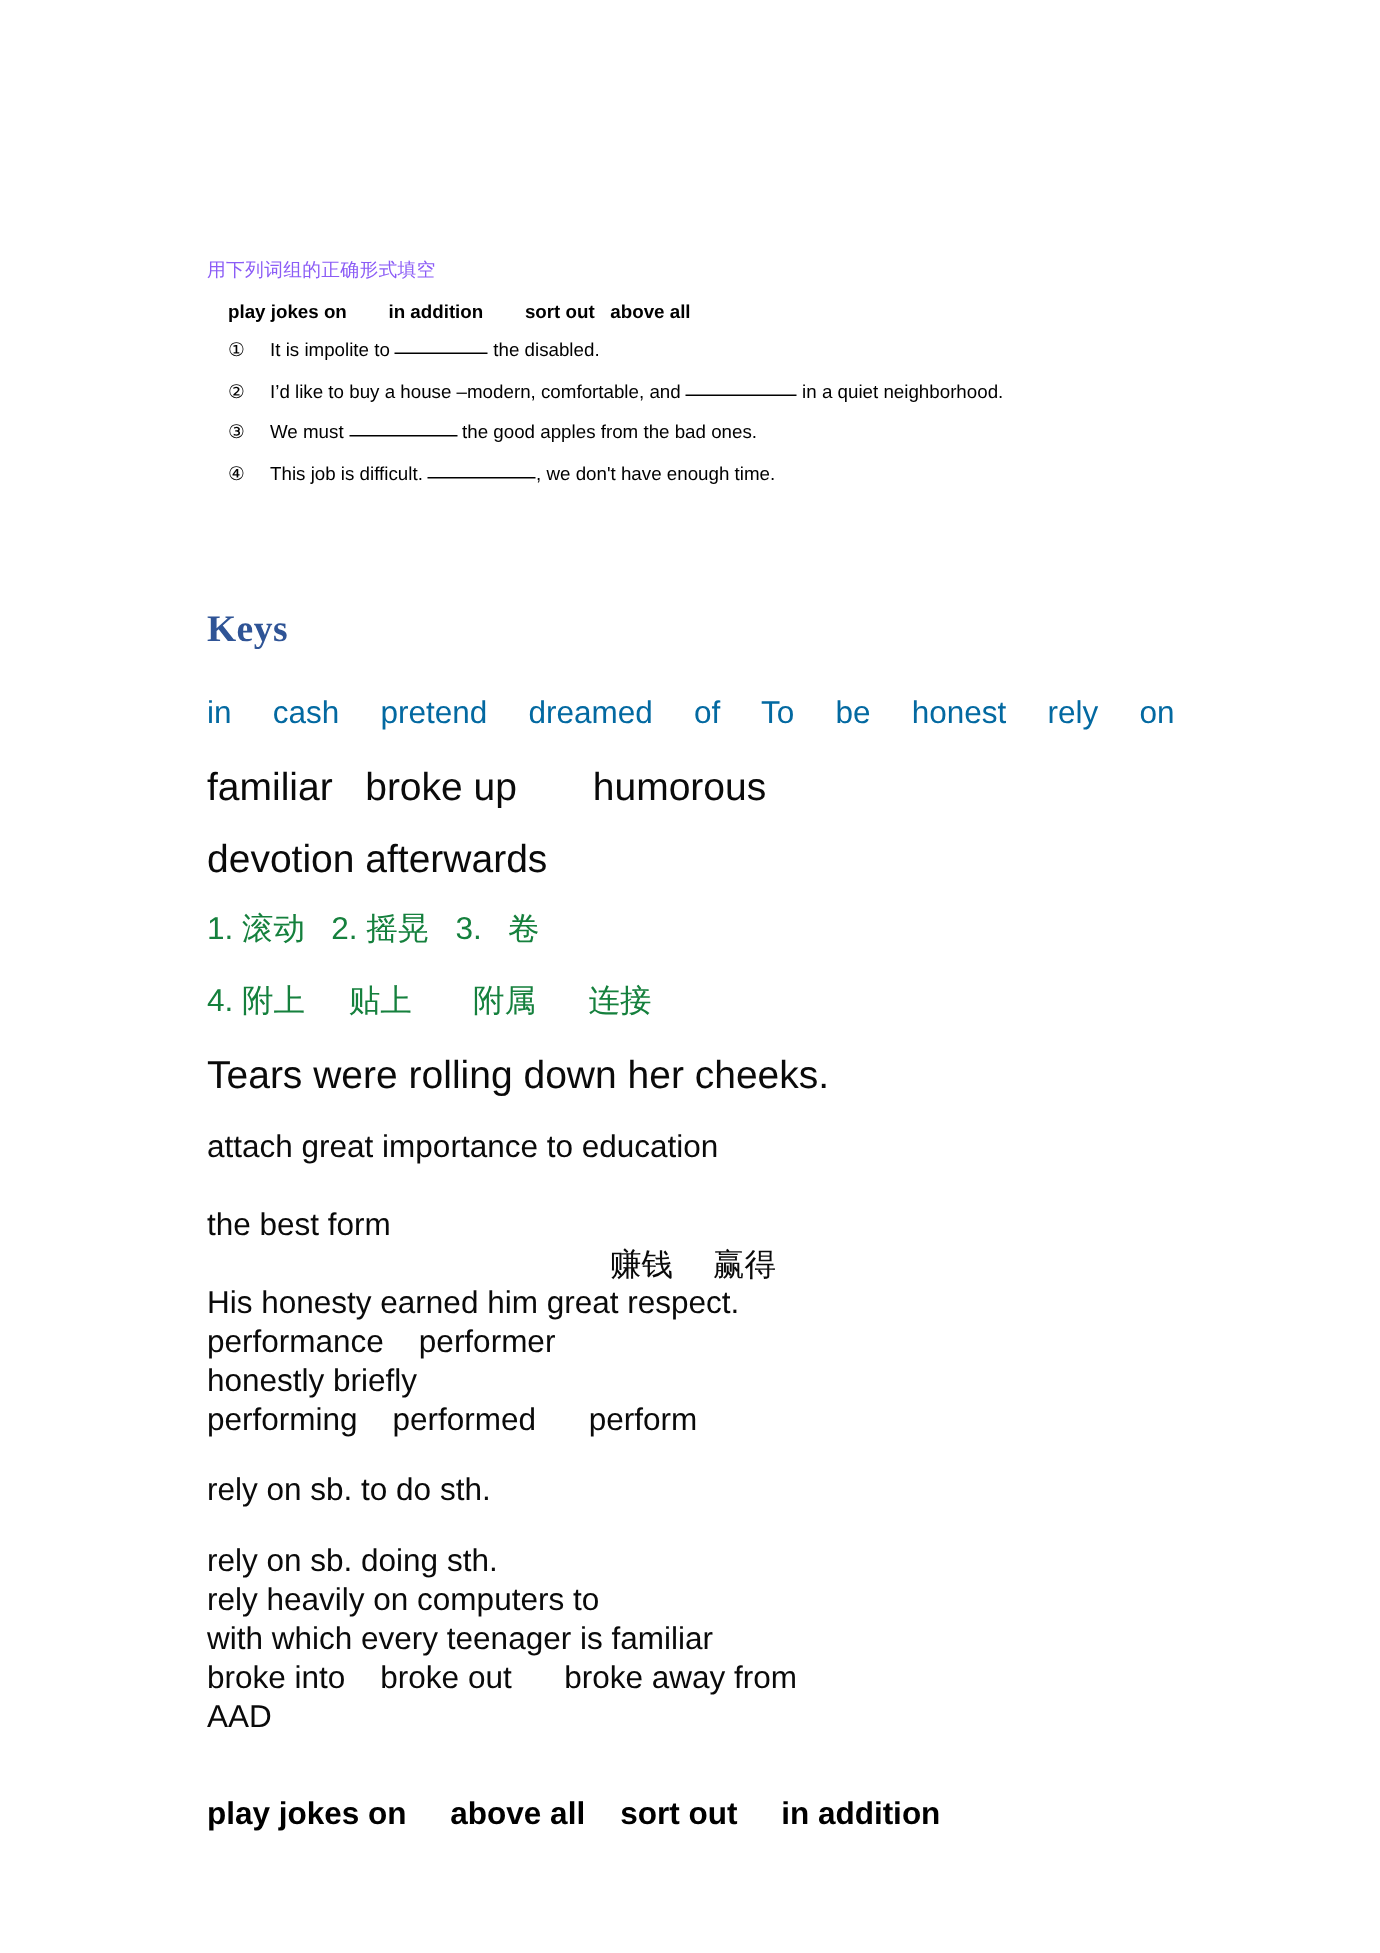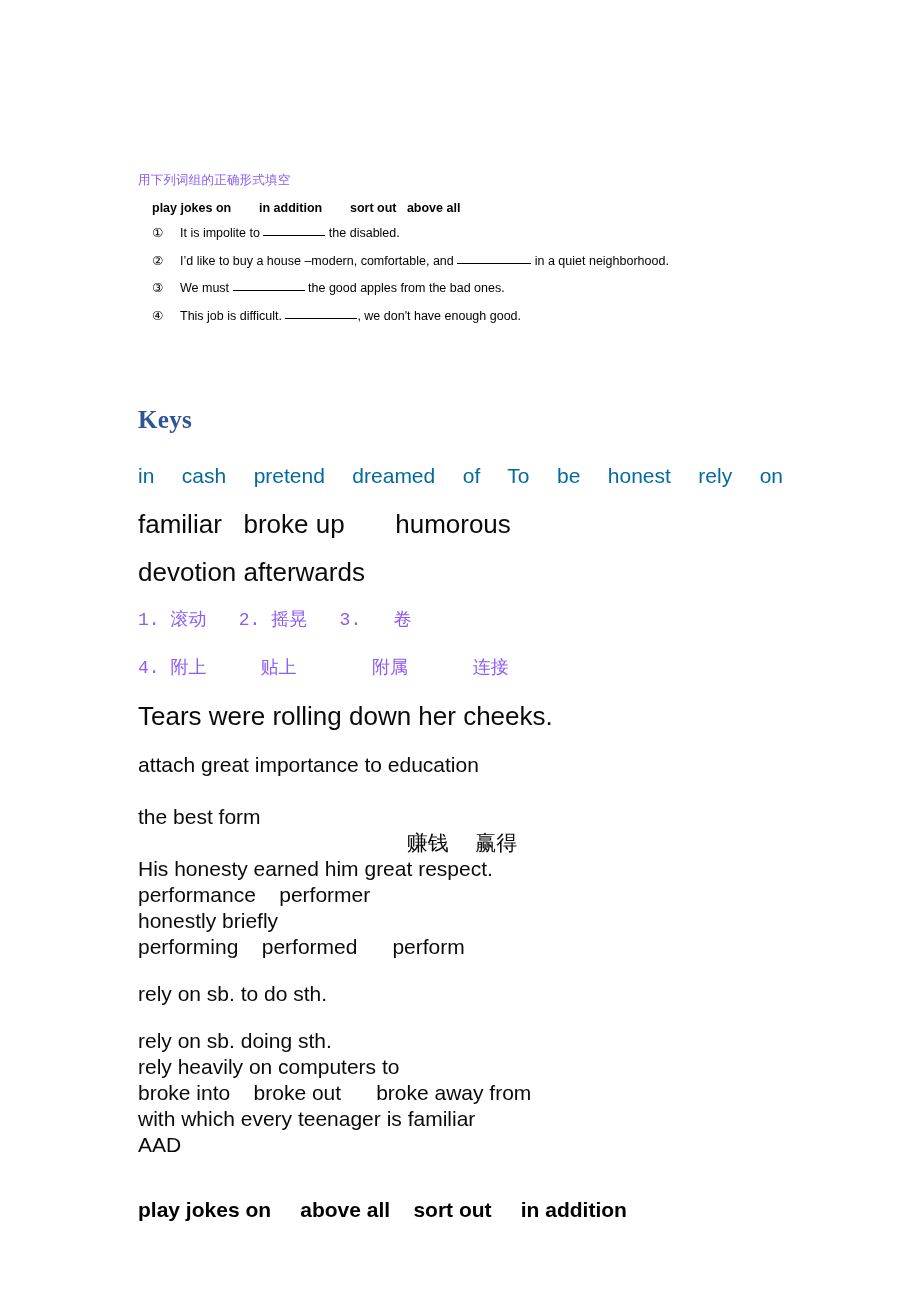--- a/index.html
+++ b/index.html
@@ -107,25 +107,25 @@
   .ln-just {
     font-size: 21px;
     line-height: 48px;
     color: #0369a1;
     text-align: justify;
     text-align-last: justify;
     white-space: normal;
     width: 645px;
   }
   .ln-cjk {
-    font-family: Liberation Mono, monospace;
-    font-size: 18px;
+    font-family: Liberation Sans, sans-serif;
+    font-size: 21px;
     line-height: 48px;
     white-space: pre;
-    color: #8b5cf6;
+    color: #15803d;
   }
   .ln-tight {
     font-size: 21px;
     line-height: 26px;
     white-space: pre;
     color: #0a0a0a;
   }
   .ln-tight-cjk {
     font-family: "DejaVu Sans", "Liberation Sans", sans-serif;
     font-size: 21px;
@@ -170,21 +170,21 @@
         <span class="item-text"><span>I’d like to buy a house –modern, comfortable, and </span><span class="blank b2"></span><span> in a quiet neighborhood.</span></span>
       </div>
 
       <div class="item">
         <span class="item-num">③</span>
         <span class="item-text"><span>We must </span><span class="blank b3"></span><span> the good apples from the bad ones.</span></span>
       </div>
 
       <div class="item">
         <span class="item-num">④</span>
-        <span class="item-text"><span>This job is difficult. </span><span class="blank b4"></span><span>, we don't have enough good.</span></span>
+        <span class="item-text"><span>This job is difficult. </span><span class="blank b4"></span><span>, we don't have enough time.</span></span>
       </div>
 
     </div>
   </div>
 
   <div class="keys-heading">Keys</div>
 
   <div class="answers">
 
     <div class="ln-just">in cash     pretend dreamed of     To be honest     rely on</div>
@@ -205,22 +205,22 @@
     <div class="ln-tight">performance    performer</div>
     <div class="ln-tight">honestly briefly</div>
     <div class="ln-tight">performing    performed      perform</div>
 
     <div class="gap-md"></div>
     <div class="ln-tight">rely on sb. to do sth.</div>
 
     <div class="gap-md"></div>
     <div class="ln-tight">rely on sb. doing sth.</div>
     <div class="ln-tight">rely heavily on computers to</div>
+    <div class="ln-tight">with which every teenager is familiar</div>
     <div class="ln-tight">broke into    broke out      broke away from</div>
-    <div class="ln-tight">with which every teenager is familiar</div>
     <div class="ln-tight">AAD</div>
 
     <div class="gap-md"></div>
     <div class="ln-bold">play jokes on     above all    sort out     in addition</div>
 
   </div>
 
 </div>
 
 </body></html>

